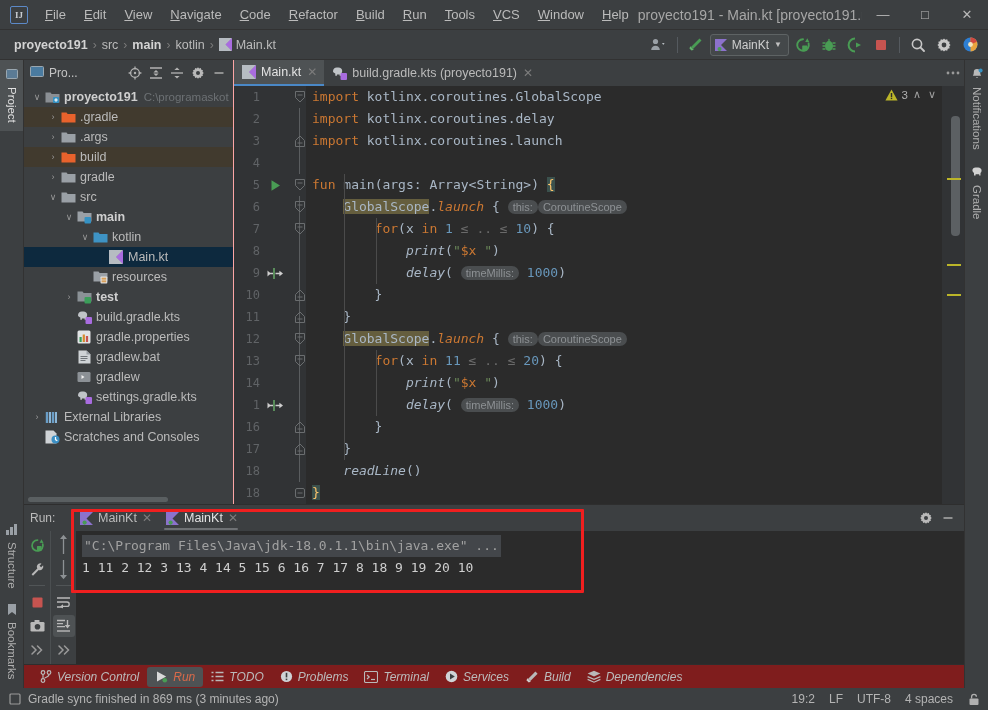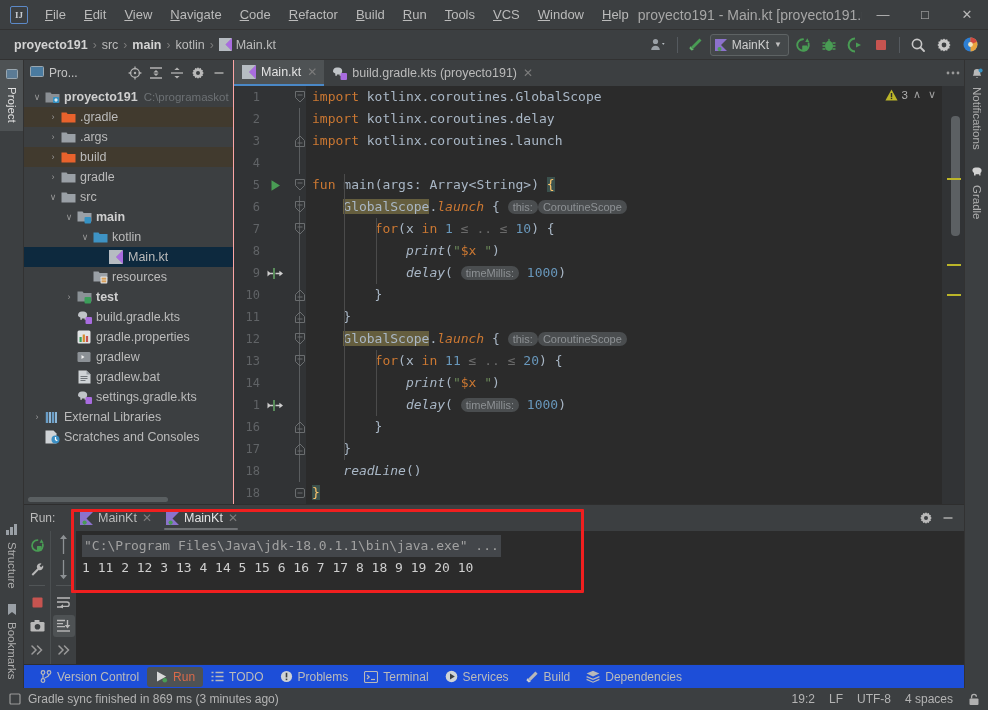--- a/index.html
+++ b/index.html
@@ -152,22 +152,22 @@
   .runtools2{ width:26px; flex:none; display:flex; flex-direction:column; align-items:center;
               padding-top:3px; gap:2px; border-left:1px solid #4b4f51; }
   .console{ flex:1; background:#2b2b2b; padding:4px 0 0 6px; min-width:0; overflow:hidden;
             font-family:"DejaVu Sans Mono", monospace; font-size:13px; line-height:22px; }
   .cmdline{ color:#a1a1a1; background:#43464a; display:inline-block; padding:0 2px; white-space:pre; }
   .outline{ color:#cfcfcf; white-space:pre; }
 
   .annot{ position:absolute; border:3px solid #f01f1f; pointer-events:none; z-index:40; border-radius:1px; }
 
   
-  .toolstrip{ height:24px; flex:none; background:#1d4ed8; display:flex; align-items:center;
-              padding-left:8px; border-top:1px solid #2e2e2e; }
+  .toolstrip{ height:24px; flex:none; background:#7f1d1d; display:flex; align-items:center;
+              padding-left:8px; border-top:1px solid #2e2e2e;font-style:italic; }
   .tsbtn{ display:flex; align-items:center; gap:5px; font-size:12px; color:#bbbbbb; padding:3px 8px; border-radius:3px; white-space:nowrap;}
   .tsbtn.active{ background:#4e5254; color:#d96a4a; }
   .statusbar{ height:22px; flex:none; background:#3c3f41; display:flex; align-items:center;
               padding:0 8px 0 8px; font-size:12px; color:#b4b4b4; }
   .sb-left{ display:flex; align-items:center; gap:7px; }
   .sb-right{ margin-left:auto; display:flex; align-items:center; gap:14px; }
   .sbico{ width:13px; height:13px; display:inline-flex; align-items:center; justify-content:center; }
 </style>
 </head>
 <body>
@@ -509,37 +509,37 @@
                     <rect x="2.5" y="7" width="2.2" height="5" fill="#3b9e5a"></rect>
                     <rect x="5.7" y="4.5" width="2.2" height="7.5" fill="#d68b2e"></rect>
                     <rect x="8.9" y="6" width="2.2" height="6" fill="#c75450"></rect>
                   </svg>
                 </span>
       <span class="tlabel ">gradle.properties</span>
     </div>
               <div class="trow " style="padding-left:38px">
       <span class="twist"></span>
       <span class="ticon">
-                  <svg width="14" height="14" viewBox="0 0 14 14">
-                    <rect x="0.5" y="2" width="13" height="10" rx="1.3" fill="#8c9196"></rect>
-                    <path d="M4.5 5 L7.5 7 L4.5 9z" fill="#efefef"></path>
-                  </svg>
-                </span>
-      <span class="tlabel ">gradlew</span>
-    </div>
-              <div class="trow " style="padding-left:38px">
-      <span class="twist"></span>
-      <span class="ticon">
                   <svg width="13" height="14" viewBox="0 0 13 14">
                     <path d="M0.5 0.5h8l4 4v9h-12z" fill="#cfd3d6"></path>
                     <path d="M8.5 0.5l4 4h-4z" fill="#9aa0a6"></path>
                     <path d="M2.5 6.5h7M2.5 8.5h7M2.5 10.5h5" stroke="#6f7479" stroke-width="1"></path>
                   </svg>
                 </span>
       <span class="tlabel ">gradlew.bat</span>
+    </div>
+              <div class="trow " style="padding-left:38px">
+      <span class="twist"></span>
+      <span class="ticon">
+                  <svg width="14" height="14" viewBox="0 0 14 14">
+                    <rect x="0.5" y="2" width="13" height="10" rx="1.3" fill="#8c9196"></rect>
+                    <path d="M4.5 5 L7.5 7 L4.5 9z" fill="#efefef"></path>
+                  </svg>
+                </span>
+      <span class="tlabel ">gradlew</span>
     </div>
               <div class="trow " style="padding-left:38px">
       <span class="twist"></span>
       <span class="ticon">
                   <svg width="15" height="14" viewBox="0 0 15 14">
                     <path d="M1 5.2c0-2 1.7-3.6 3.8-3.6h1.6c2.2 0 3.8 1.5 3.8 3.4 0 1-.4 1.9-1.1 2.5v2.2H7.6V8.5H4.9v1.2H3.3V7.5C1.9 7 1 6.2 1 5.2z" fill="#c0c4c8"></path>
                     <rect x="8.5" y="7" width="6.5" height="7" rx="1" fill="#a96ce0"></rect>
                   </svg>
                 </span>
       <span class="tlabel ">settings.gradle.kts</span>

